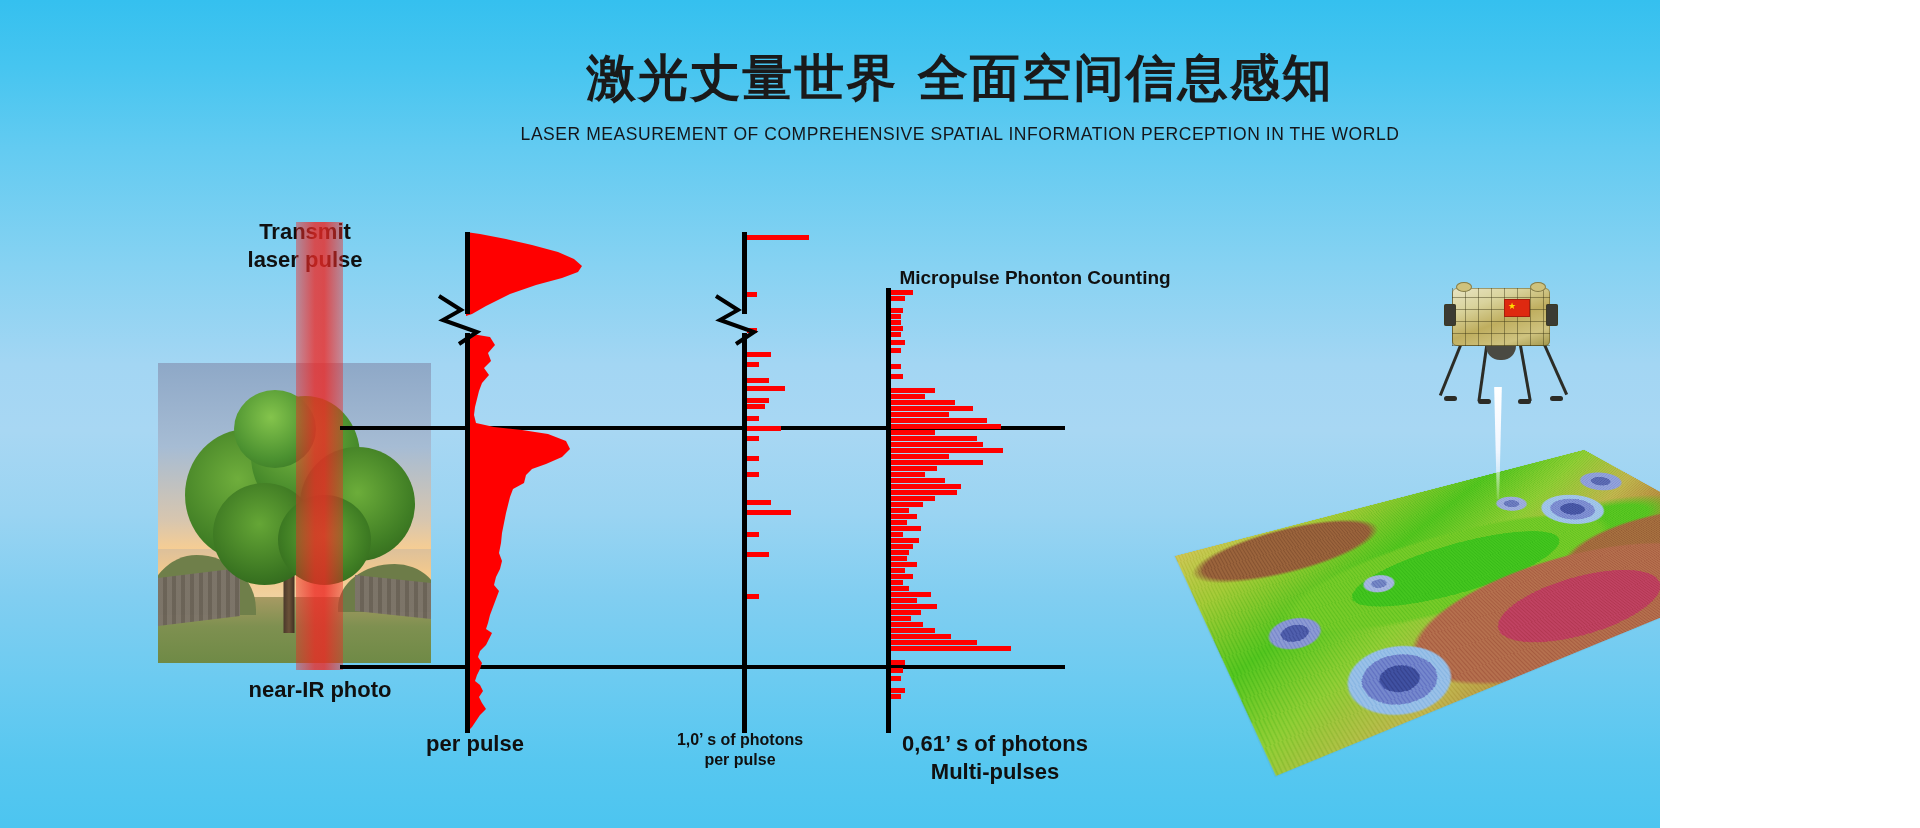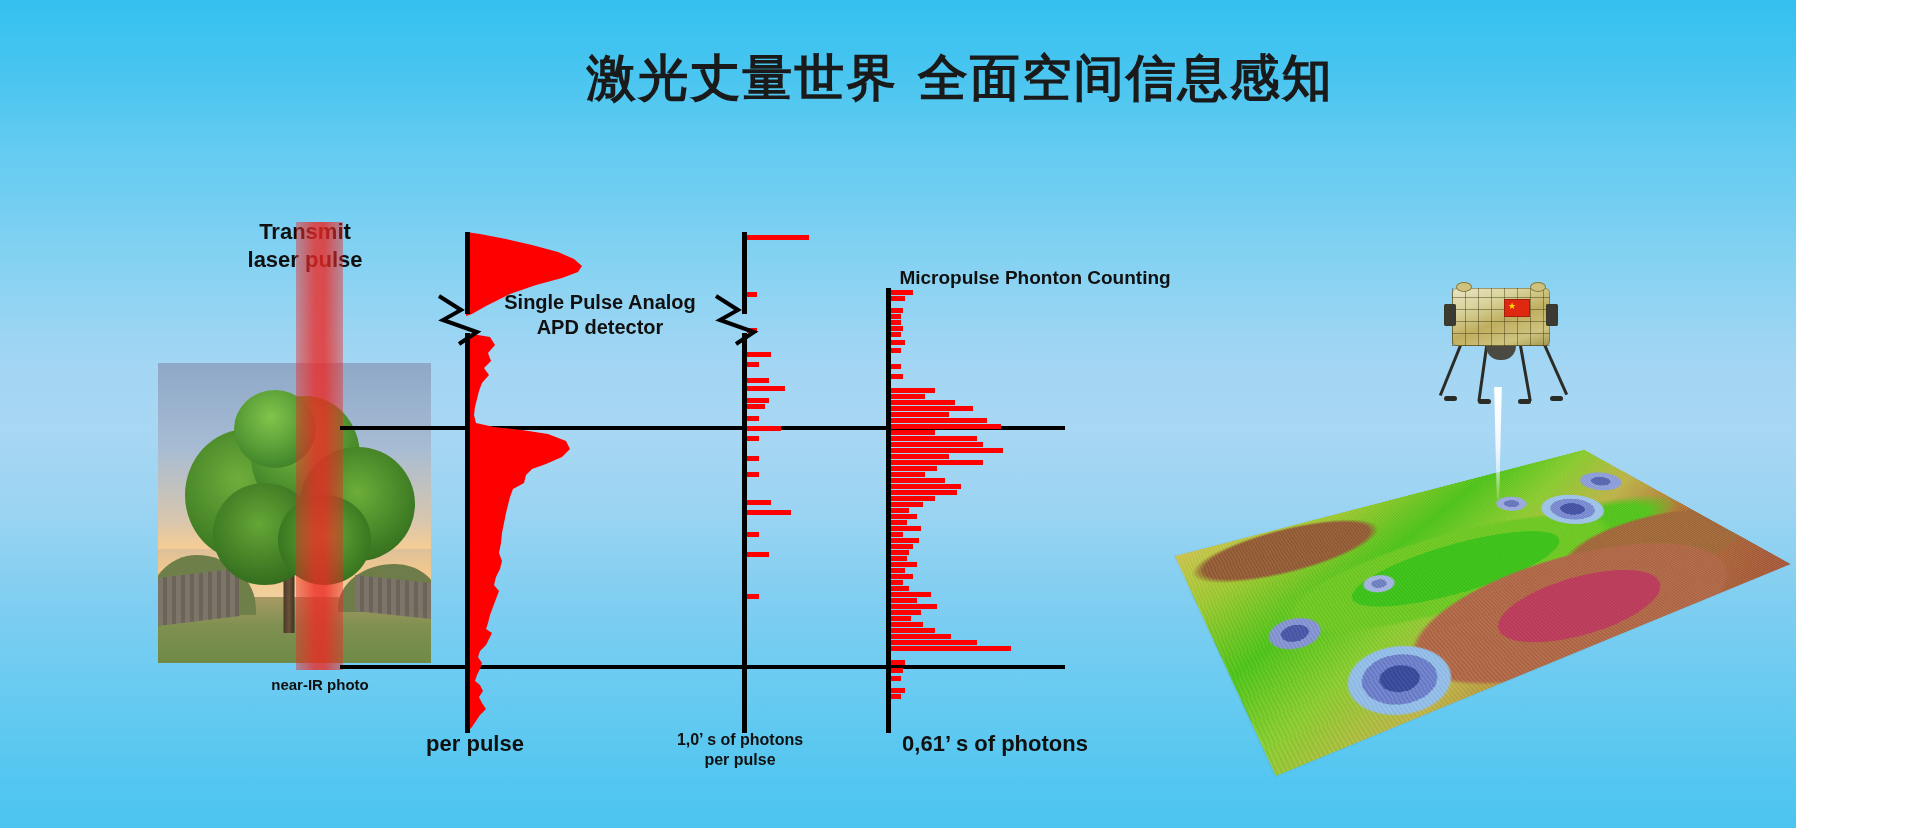--- a/index.html
+++ b/index.html
@@ -2,21 +2,21 @@
 <html><head>
 <meta charset="utf-8">
 <style>
   html,body{margin:0;padding:0;}
   body{
     width:1920px;height:828px;overflow:hidden;
     font-family:"Liberation Sans","DejaVu Sans",sans-serif;
     position:relative;
   }
   #stage{
-    position:absolute;inset:0;width:1796px;height:828px;
+    position:absolute;inset:0;width:1660px;height:828px;
     background:linear-gradient(180deg,
       #35c0ef 0%, #46c5f0 8%, #63cbf1 18%, #86d2f2 32%,
       #a3d6f3 44%, #a8d7f3 52%, #9ad4f2 62%, #81cef1 72%,
       #6ccbf1 82%, #57c7f0 92%, #4cc5f0 100%);
     overflow:hidden;
   }
 
   
   #header{position:absolute;left:0;top:0;width:1920px;text-align:center;}
   #main-title{
@@ -123,20 +123,21 @@
   .foot{position:absolute;width:13px;height:5px;background:#2c2c26;border-radius:3px;}
   .dish{position:absolute;background:#cfc27c;border-radius:50%;box-shadow:inset 0 0 0 1px rgba(60,55,20,.5);}
 </style>
 </head>
 <body>
 
 <div id="stage">
 
   <div id="header">
     <h1 id="main-title">激光丈量世界 全面空间信息感知</h1>
+    <div id="sub-title">LASER MEASUREMENT OF COMPREHENSIVE SPATIAL INFORMATION PERCEPTION IN THE WORLD</div>
   </div>
 
   <div id="diagram">
 
     <div class="lbl" style="left:210px;top:218px;width:190px;font-size:22px;">
       <div>Transmit</div>
       <div>laser pulse</div>
     </div>
 
     <div id="photo-wrap">
@@ -184,24 +185,20 @@
                L34,236 L30,244 L28,252 L33,258 L30,266 L27,274 L24,282
                L22,290 L20,296 L26,300 L23,306 L20,312 L14,318 L12,324
                L16,330 L14,336 L11,342 L9,348 L14,352 L17,358 L13,364
                L16,370 L20,376 L14,382 L10,388 L6,394 L0,400 Z" fill="#ff0000"></path>
     </svg>
 
     <svg class="zig" style="left:437px;top:292px;" width="60" height="56" viewBox="0 0 60 56">
       <polyline points="2,4 24,18 6,28 40,40 22,52" fill="none" stroke="#000" stroke-width="4"></polyline>
     </svg>
 
-    <div class="lbl" style="left:470px;top:290px;width:260px;font-size:20px;">
-      <div>Single Pulse Analog</div>
-      <div>APD detector</div>
-    </div>
 
     <div class="axis" style="left:742px;top:232px;height:82px;"></div>
     <div class="axis" style="left:742px;top:333px;height:400px;"></div>
 
     <svg class="zig" style="left:714px;top:292px;" width="60" height="56" viewBox="0 0 60 56">
       <polyline points="2,4 24,18 6,28 40,40 22,52" fill="none" stroke="#000" stroke-width="4"></polyline>
     </svg>
 
     <div id="wf-low" class="wf" style="left:747px;top:232px;width:140px;height:505px;">
         <div style="position: absolute; left: 0px; background: rgb(255, 0, 0); top: 3px; width: 62px; height: 5px;"></div>
@@ -287,33 +284,34 @@
         <div style="position: absolute; left: 0px; background: rgb(255, 0, 0); top: 380px; width: 12px; height: 5px;"></div>
         <div style="position: absolute; left: 0px; background: rgb(255, 0, 0); top: 388px; width: 10px; height: 5px;"></div>
         <div style="position: absolute; left: 0px; background: rgb(255, 0, 0); top: 400px; width: 14px; height: 5px;"></div>
         <div style="position: absolute; left: 0px; background: rgb(255, 0, 0); top: 406px; width: 10px; height: 5px;"></div>
       </div>
 
     <div class="lbl" style="left:740px;top:266px;width:590px;font-size:19px;">
       <div>Micropulse Phonton Counting</div>
     </div>
 
-    <div class="lbl" style="left:200px;top:676px;width:240px;font-size:15px;">near-IR photo</div>
+    <div class="lbl" style="left:200px;top:676px;width:240px;font-size:22px;">near-IR photo</div>
 
     <div class="lbl" style="left:350px;top:730px;width:250px;font-size:22px;">
       <div>per pulse</div>
     </div>
 
     <div class="lbl" style="left:625px;top:730px;width:230px;font-size:16px;">
       <div>1,0’ s of photons</div>
       <div>per pulse</div>
     </div>
 
     <div class="lbl" style="left:870px;top:730px;width:250px;font-size:22px;">
       <div>0,61’ s of photons</div>
+      <div>Multi-pulses</div>
     </div>
   </div>
 
   <div id="terrain-scene">
     <div id="terrain">
       <div id="terrain-tex"></div>
     </div>
     <div id="beam-down"></div>
 
     <div id="lander">

